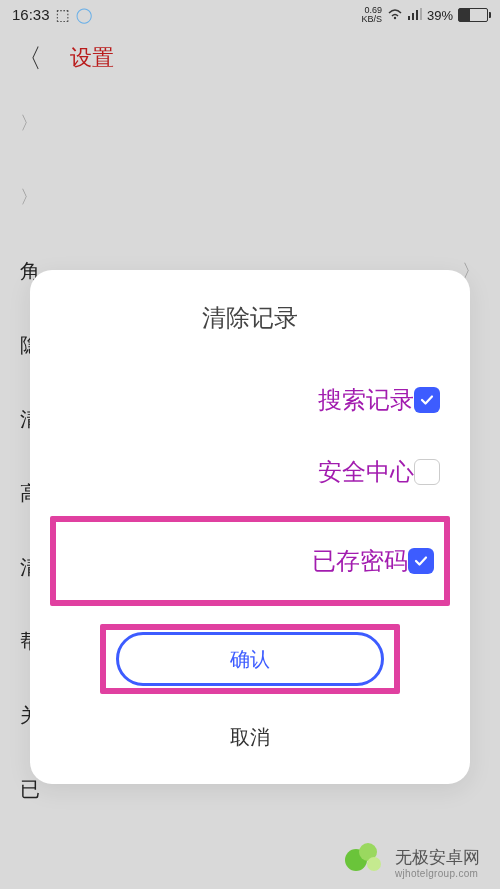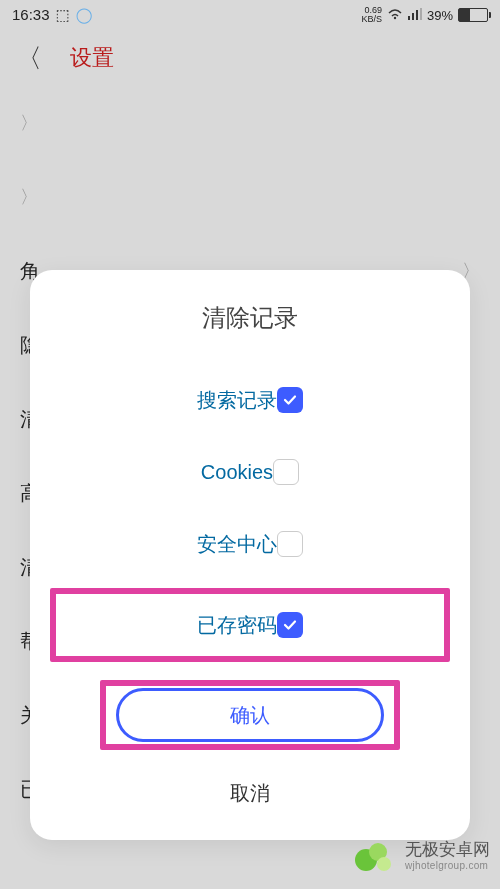--- a/index.html
+++ b/index.html
@@ -58,39 +58,39 @@
       top: 270px;
       left: 30px;
       right: 30px;
       background: #fff;
       border-radius: 22px;
       padding: 32px 30px 20px 30px;
       box-shadow: 0 6px 24px rgba(0,0,0,0.08);
     }
     .modal-title { text-align: center; font-size: 24px; color: #444; margin-bottom: 30px; }
     .option-row {
-      height: 72px; display: flex; justify-content: center;
-      align-items: center; font-size: 20px; color: #0369a1;
+      height: 72px; display: flex; justify-content: flex-end;
+      align-items: center; font-size: 24px; color: #a21caf;
     }
     .checkbox {
       width: 26px; height: 26px; border-radius: 6px; display: flex;
       align-items: center; justify-content: center; flex-shrink: 0;
     }
     .checkbox.unchecked { border: 1.5px solid #ccc; background: #fff; }
     .checkbox.checked { background: #3d5cff; }
     .checkbox.checked svg { width: 16px; height: 16px; }
     
     
     .highlight-box {
       border: 6px solid #e040a0;
       border-radius: 2px;
       margin: 8px -10px;
       padding: 0 10px;
     }
-    .highlight-box .option-row { height: 62px; }
+    .highlight-box .option-row { height: 78px; }
     
     
     .btn-area { margin-top: 18px; }
     .btn-highlight-wrap {
       border: 6px solid #e040a0;
       border-radius: 2px;
       margin: 0 40px 16px 40px;
       padding: 2px 10px;
     }
     .confirm-btn {
@@ -98,22 +98,22 @@
       display: flex; align-items: center; justify-content: center;
       color: #3d5cff; font-size: 20px; background: #fff;
     }
     .cancel-btn {
       height: 54px; display: flex; align-items: center; justify-content: center;
       color: #333; font-size: 20px; margin-top: 4px; text-align: center;
     }
     
     
     .watermark {
-      position: absolute; bottom: 10px; right: 10px;
-      display: flex; align-items: flex-start; gap: 12px;
+      position: absolute; bottom: 10px; right: 20px;
+      display: flex; align-items: flex-end; gap: 12px;
     }
     .wm-logo {
       width: 38px; height: 38px; position: relative;
     }
     .wm-logo .dot {
       position: absolute; border-radius: 50%;
     }
     .wm-text { line-height: 1.1; }
     .wm-text .cn { font-size: 17px; color: #555; font-weight: 500; }
     .wm-text .en { font-size: 10px; color: #888; letter-spacing: 0.3px; }
@@ -197,24 +197,20 @@
 
   <div class="option-row">
     <span>搜索记录</span>
     <div class="checkbox checked">
       <svg viewBox="0 0 16 16">
           <path d="M3 8 L6.5 11.5 L13 4.5" stroke="#fff" stroke-width="2.2" fill="none" stroke-linecap="round" stroke-linejoin="round"></path>
         </svg>
     </div>
   </div>
 
-  <div class="option-row">
-    <span>Cookies</span>
-    <div class="checkbox unchecked"></div>
-  </div>
 
   <div class="option-row">
     <span>安全中心</span>
     <div class="checkbox unchecked"></div>
   </div>
 
   <div class="highlight-box">
     <div class="option-row">
       <span>已存密码</span>
       <div class="checkbox checked">

